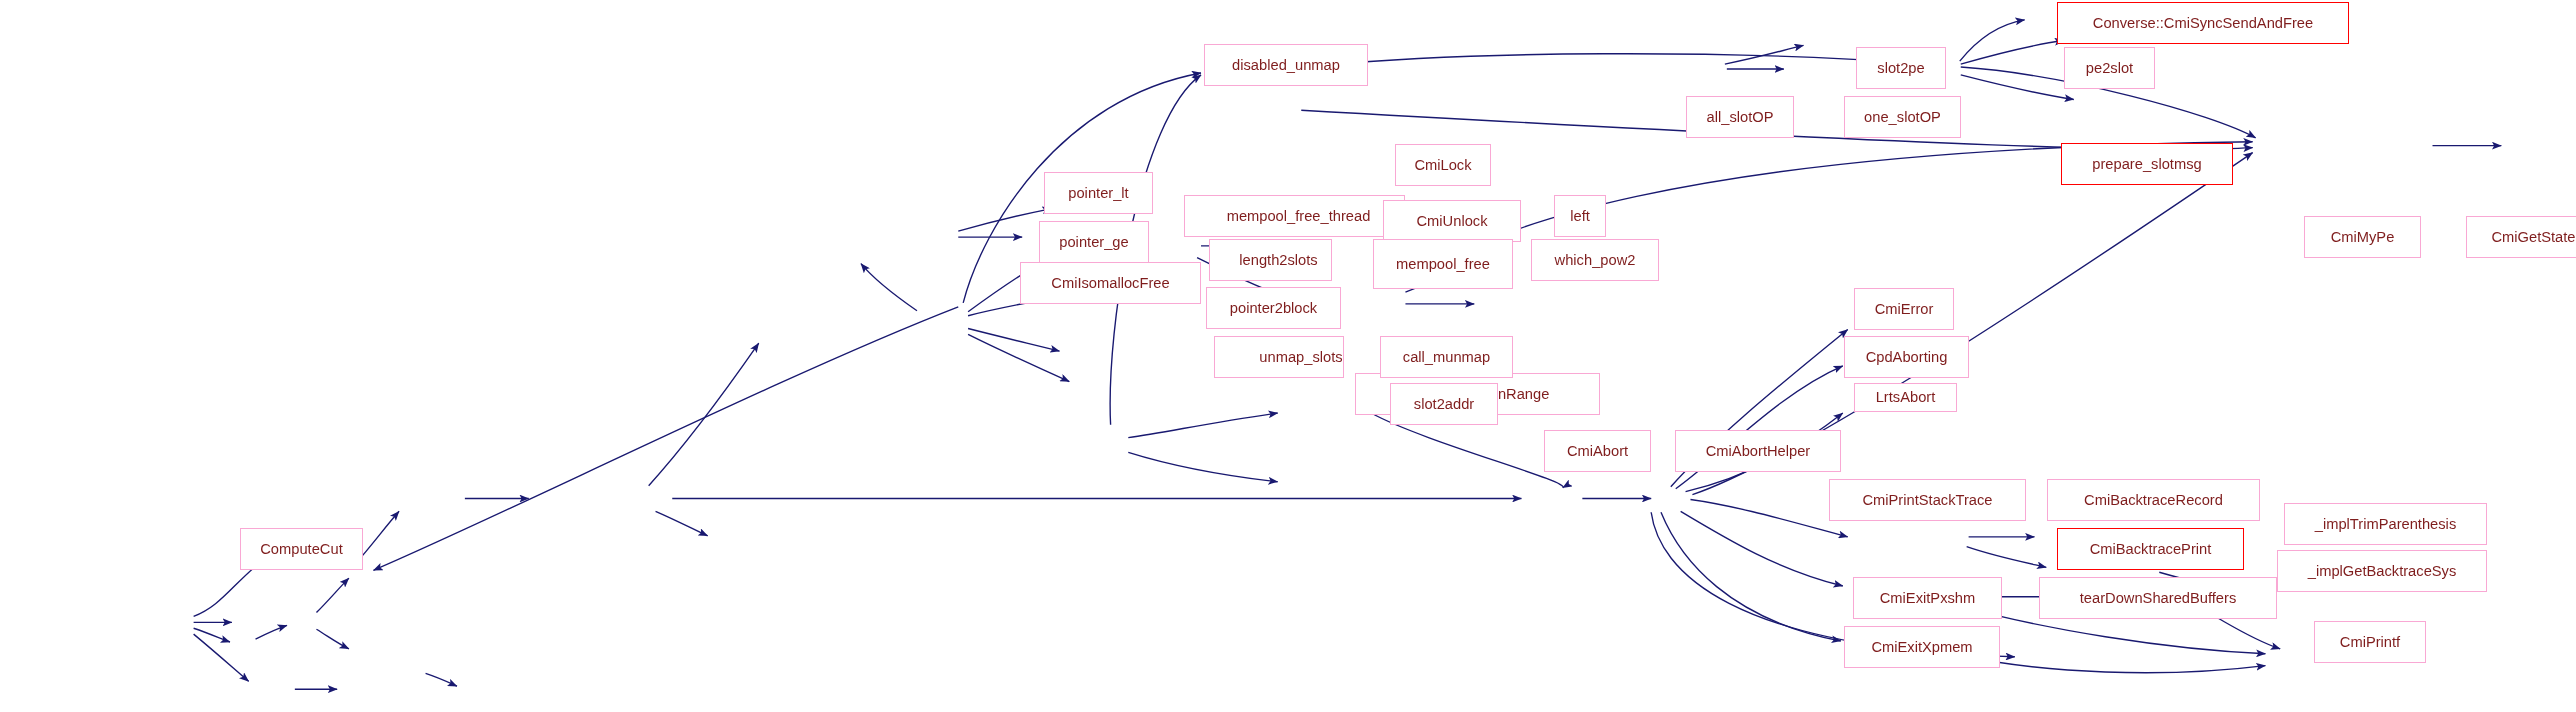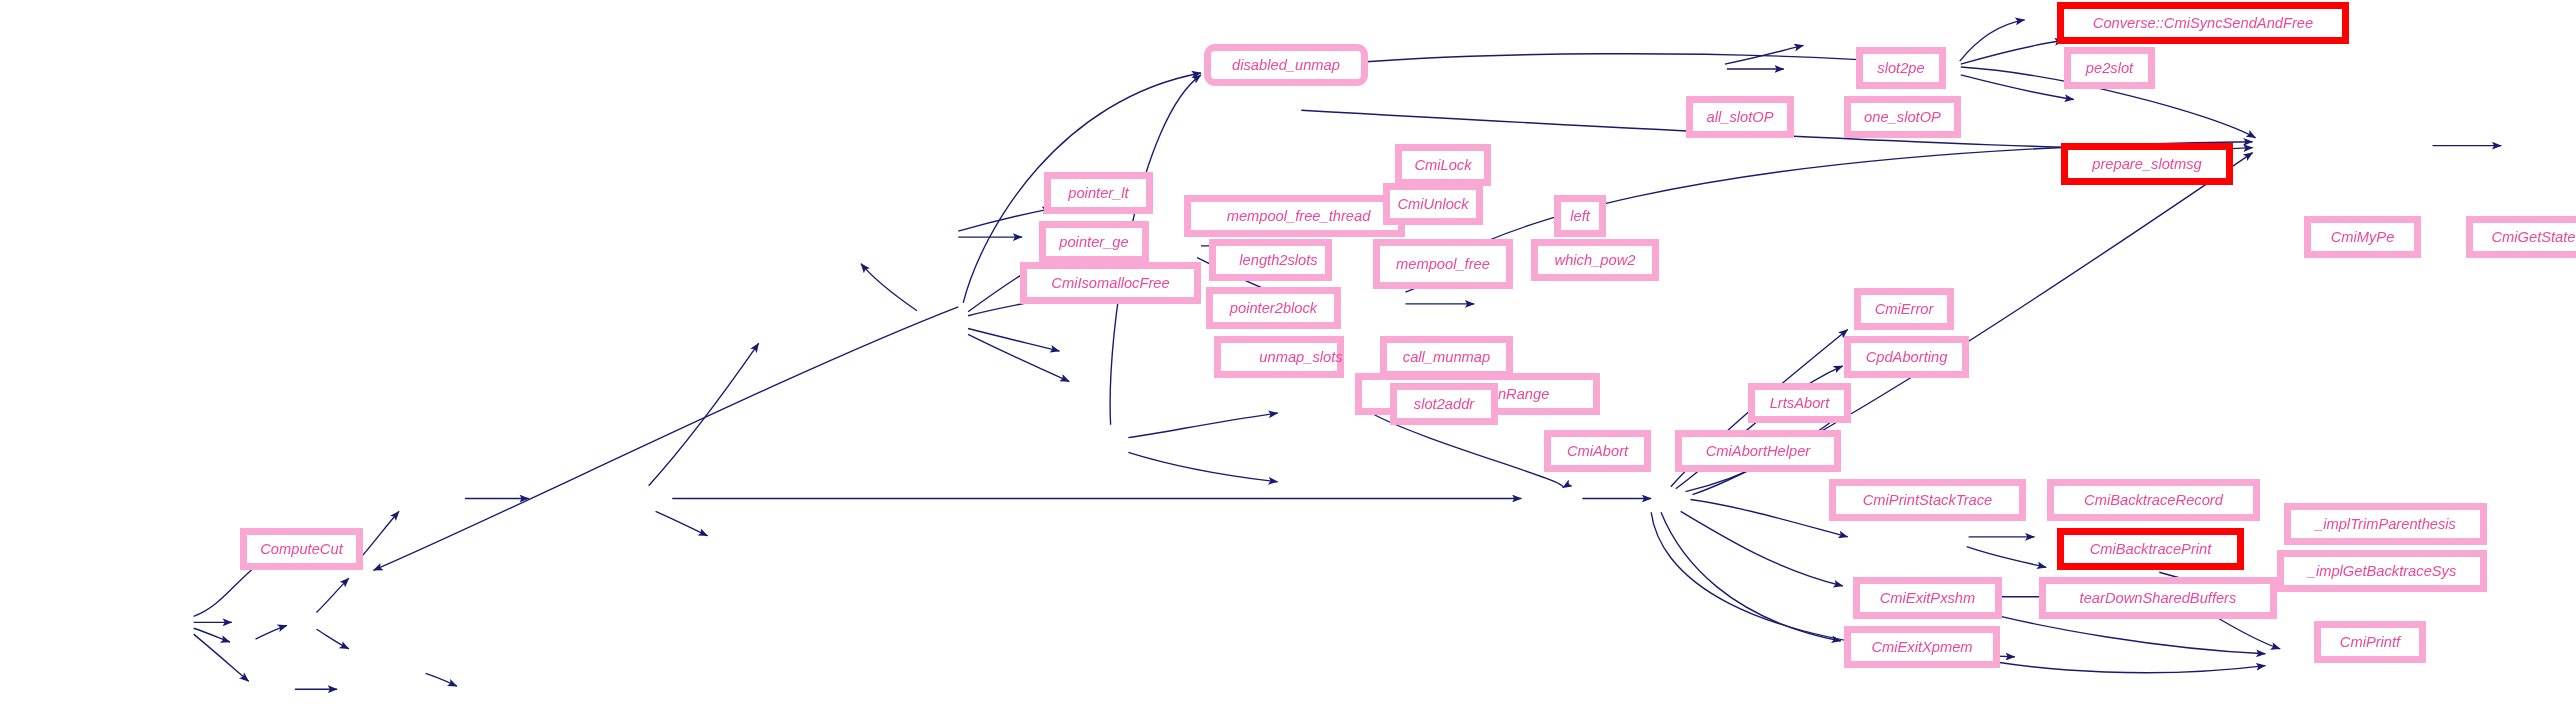--- a/index.html
+++ b/index.html
@@ -8,32 +8,31 @@
     width:2576px;
     height:713px;
     background:#ffffff;
     font-family:"Liberation Sans","DejaVu Sans",sans-serif;
     overflow:hidden;
   }
   #edges{position:absolute;left:0;top:0;width:2576px;height:713px;}
   .node{
     position:absolute;
     box-sizing:border-box;
-    border:7px solid #f9a8d4;
+    border:1px solid #f9a8d4;
     background:#ffffff;
-    color:#ec4899;
+    color:#7f1d1d;
     font-size:14.7px;
     line-height:1;
     display:flex;
     align-items:center;
     justify-content:center;
     white-space:nowrap;
     letter-spacing:0px;
     z-index:5;
-    font-style:italic;
   }
   .node.red{border-color:#ff0000;}
 </style>
 </head>
 <body>
 
 <div id="canvas">
 
   <svg id="edges" viewBox="0 0 2621 725" xmlns="http://www.w3.org/2000/svg">
     <defs>
@@ -114,38 +113,38 @@
       <div class="node" style="left: 240px; top: 528px; width: 123px; height: 42px;">ComputeCut</div>
       <div class="node" style="left: 1355px; top: 373px; width: 245px; height: 42px;">CmiIsomallocInRange</div>
       <div class="node" style="left: 1044px; top: 172px; width: 109px; height: 42px;">pointer_lt</div>
       <div class="node" style="left: 1039px; top: 221px; width: 110px; height: 42px;">pointer_ge</div>
       <div class="node" style="left: 1020px; top: 262px; width: 181px; height: 42px;">CmiIsomallocFree</div>
       <div class="node" style="left: 1209px; top: 239px; width: 123px; height: 42px; padding-left: 16px;">length2slots</div>
       <div class="node" style="left: 1206px; top: 287px; width: 135px; height: 42px;">pointer2block</div>
       <div class="node" style="left: 1214px; top: 336px; width: 130px; height: 42px; padding-left: 44px;">unmap_slots</div>
       <div class="node" style="left: 1184px; top: 195px; width: 221px; height: 42px; padding-left: 8px;">mempool_free_thread</div>
       <div class="node" style="left: 1395px; top: 144px; width: 96px; height: 42px;">CmiLock</div>
-      <div class="node" style="left: 1383px; top: 183px; width: 100px; height: 42px;">CmiUnlock</div>
+      <div class="node" style="left: 1383px; top: 200px; width: 138px; height: 42px;">CmiUnlock</div>
       <div class="node" style="left: 1373px; top: 239px; width: 140px; height: 50px;">mempool_free</div>
       <div class="node" style="left: 1554px; top: 195px; width: 52px; height: 42px;">left</div>
       <div class="node" style="left: 1531px; top: 239px; width: 128px; height: 42px;">which_pow2</div>
       <div class="node" style="left: 1380px; top: 336px; width: 133px; height: 42px;">call_munmap</div>
       <div class="node" style="left: 1390px; top: 383px; width: 108px; height: 42px;">slot2addr</div>
-      <div class="node" style="left: 1204px; top: 44px; width: 164px; height: 42px; border-radius: 11px;">disabled_unmap</div>
+      <div class="node" style="left: 1204px; top: 44px; width: 164px; height: 42px;">disabled_unmap</div>
       <div class="node" style="left: 1686px; top: 96px; width: 108px; height: 42px;">all_slotOP</div>
       <div class="node" style="left: 1844px; top: 96px; width: 117px; height: 42px;">one_slotOP</div>
       <div class="node" style="left: 1856px; top: 47px; width: 90px; height: 42px;">slot2pe</div>
       <div class="node" style="left: 2064px; top: 47px; width: 91px; height: 42px;">pe2slot</div>
       <div class="node red" style="left: 2057px; top: 2px; width: 292px; height: 42px;">Converse::CmiSyncSendAndFree</div>
       <div class="node red" style="left: 2061px; top: 143px; width: 172px; height: 42px;">prepare_slotmsg</div>
       <div class="node" style="left: 1544px; top: 430px; width: 107px; height: 42px;">CmiAbort</div>
       <div class="node" style="left: 1675px; top: 430px; width: 166px; height: 42px;">CmiAbortHelper</div>
       <div class="node" style="left: 1854px; top: 288px; width: 100px; height: 42px;">CmiError</div>
       <div class="node" style="left: 1844px; top: 336px; width: 125px; height: 42px;">CpdAborting</div>
-      <div class="node" style="left: 1748px; top: 383px; width: 103px; height: 40px;">LrtsAbort</div>
+      <div class="node" style="left: 1854px; top: 383px; width: 103px; height: 29px;">LrtsAbort</div>
       <div class="node" style="left: 1829px; top: 479px; width: 197px; height: 42px;">CmiPrintStackTrace</div>
       <div class="node" style="left: 2047px; top: 479px; width: 213px; height: 42px;">CmiBacktraceRecord</div>
       <div class="node red" style="left: 2057px; top: 528px; width: 187px; height: 42px;">CmiBacktracePrint</div>
       <div class="node" style="left: 1853px; top: 577px; width: 149px; height: 42px;">CmiExitPxshm</div>
       <div class="node" style="left: 2039px; top: 577px; width: 238px; height: 42px;">tearDownSharedBuffers</div>
       <div class="node" style="left: 1844px; top: 626px; width: 156px; height: 42px;">CmiExitXpmem</div>
       <div class="node" style="left: 2284px; top: 503px; width: 203px; height: 42px;">_implTrimParenthesis</div>
       <div class="node" style="left: 2277px; top: 550px; width: 210px; height: 42px;">_implGetBacktraceSys</div>
       <div class="node" style="left: 2314px; top: 621px; width: 112px; height: 42px;">CmiPrintf</div>
       <div class="node" style="left: 2304px; top: 216px; width: 117px; height: 42px;">CmiMyPe</div>

